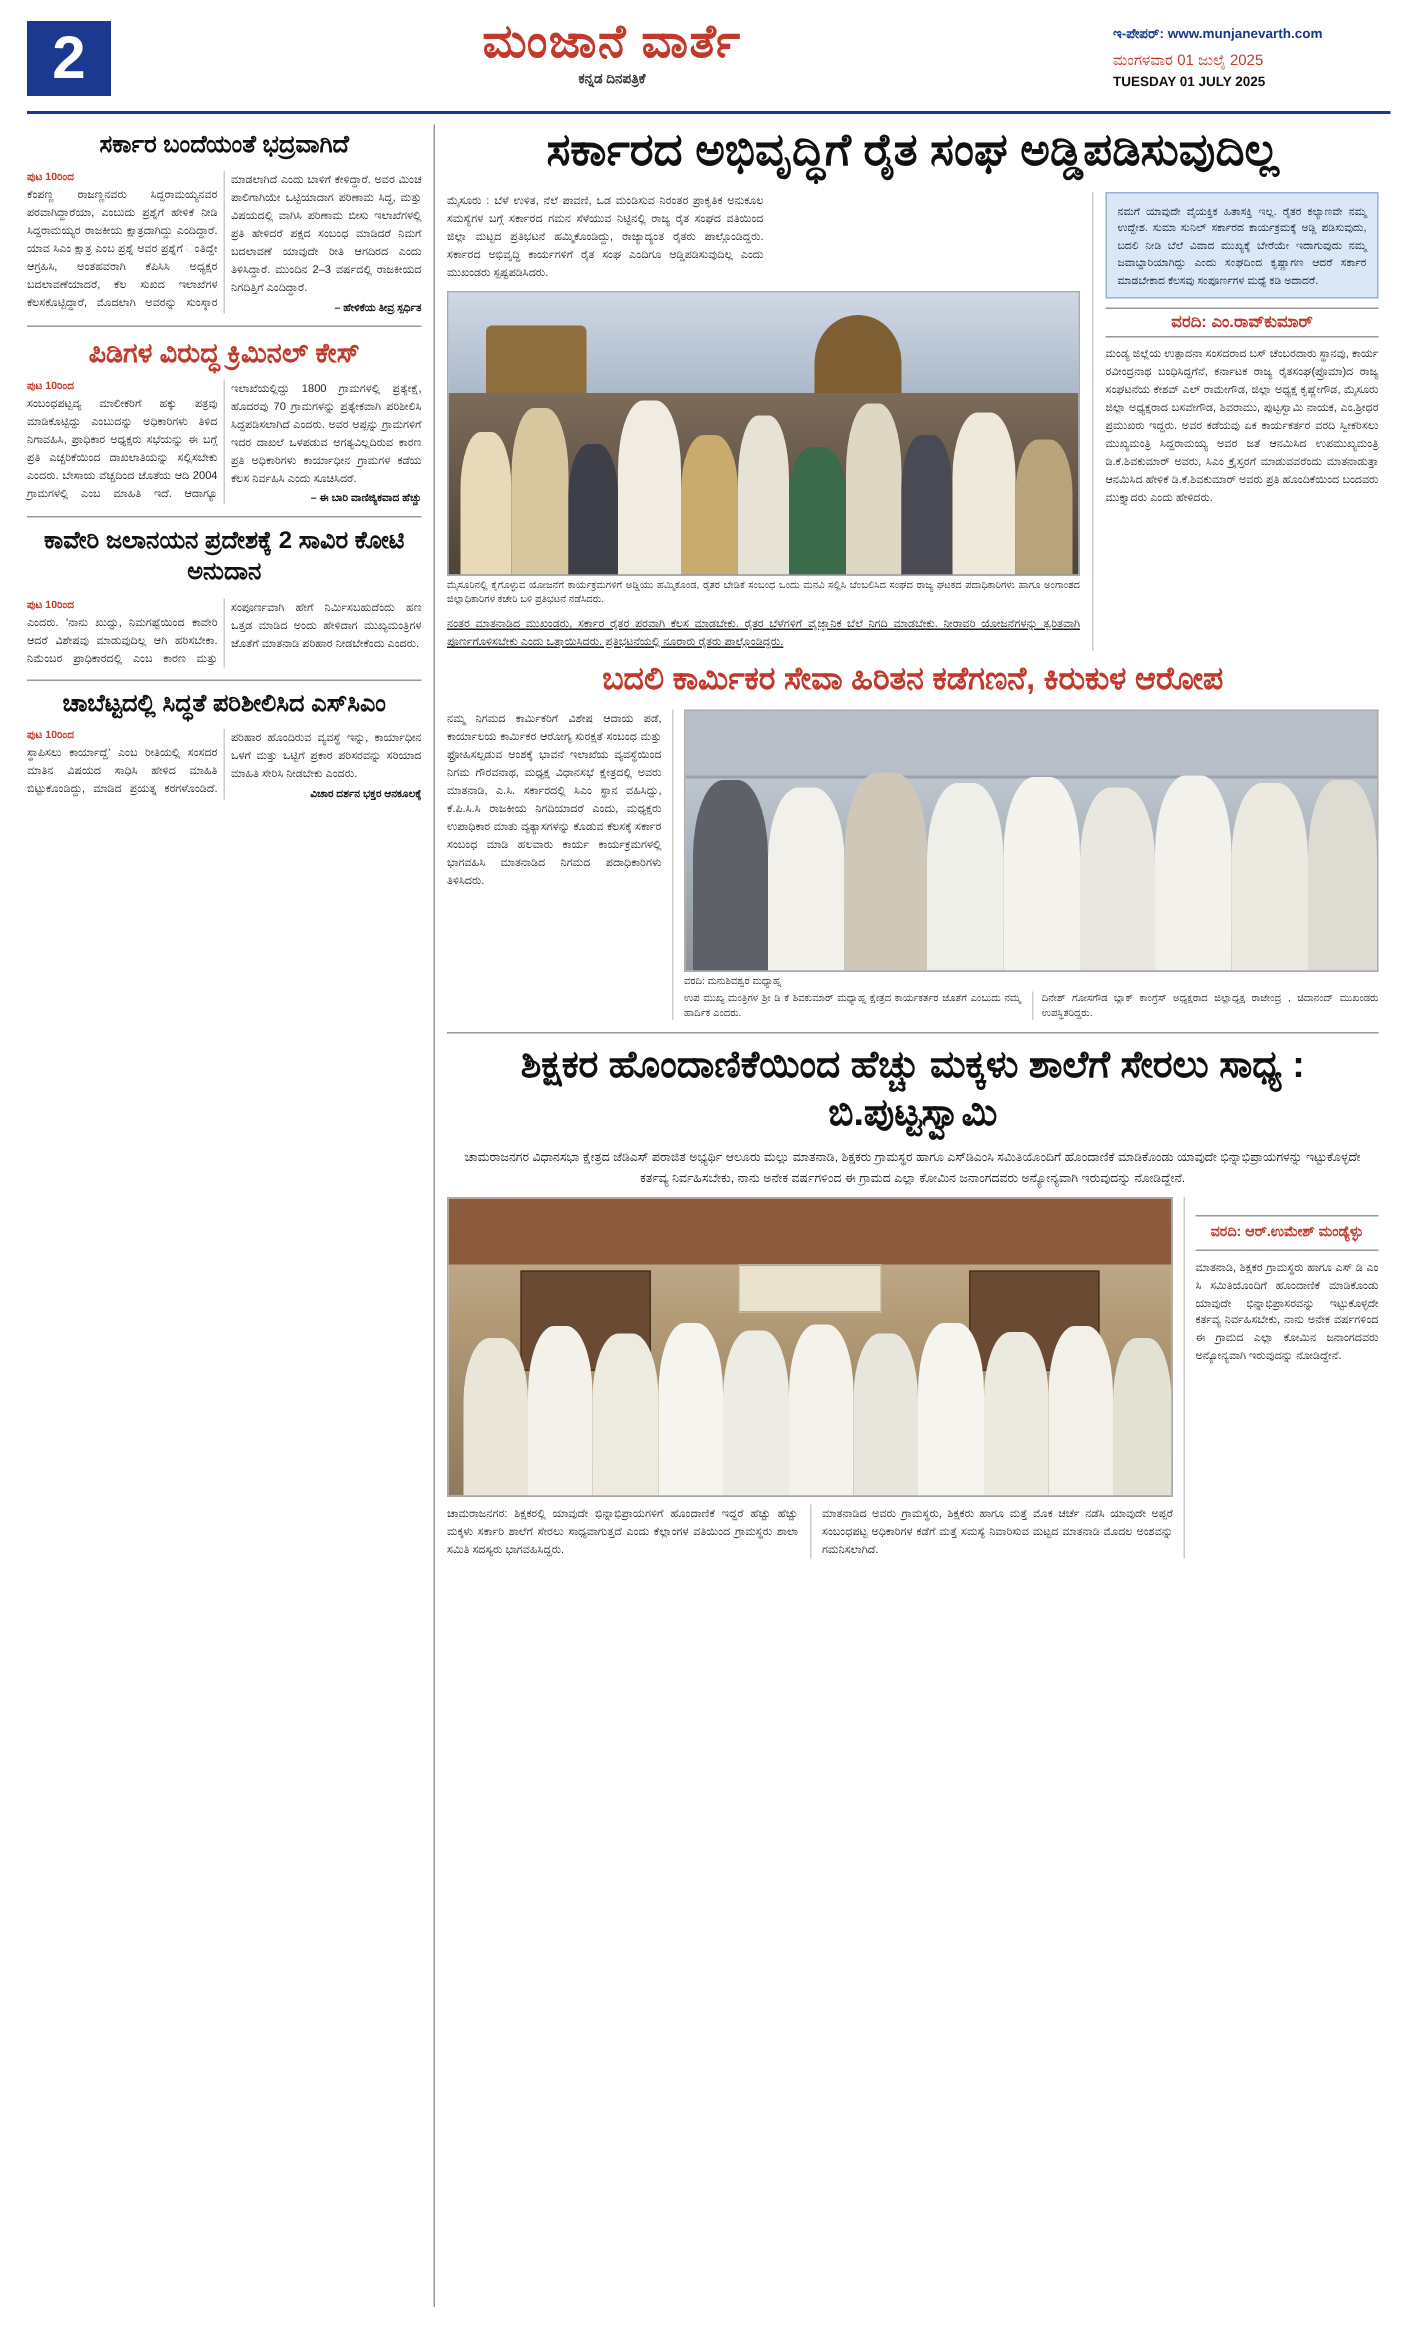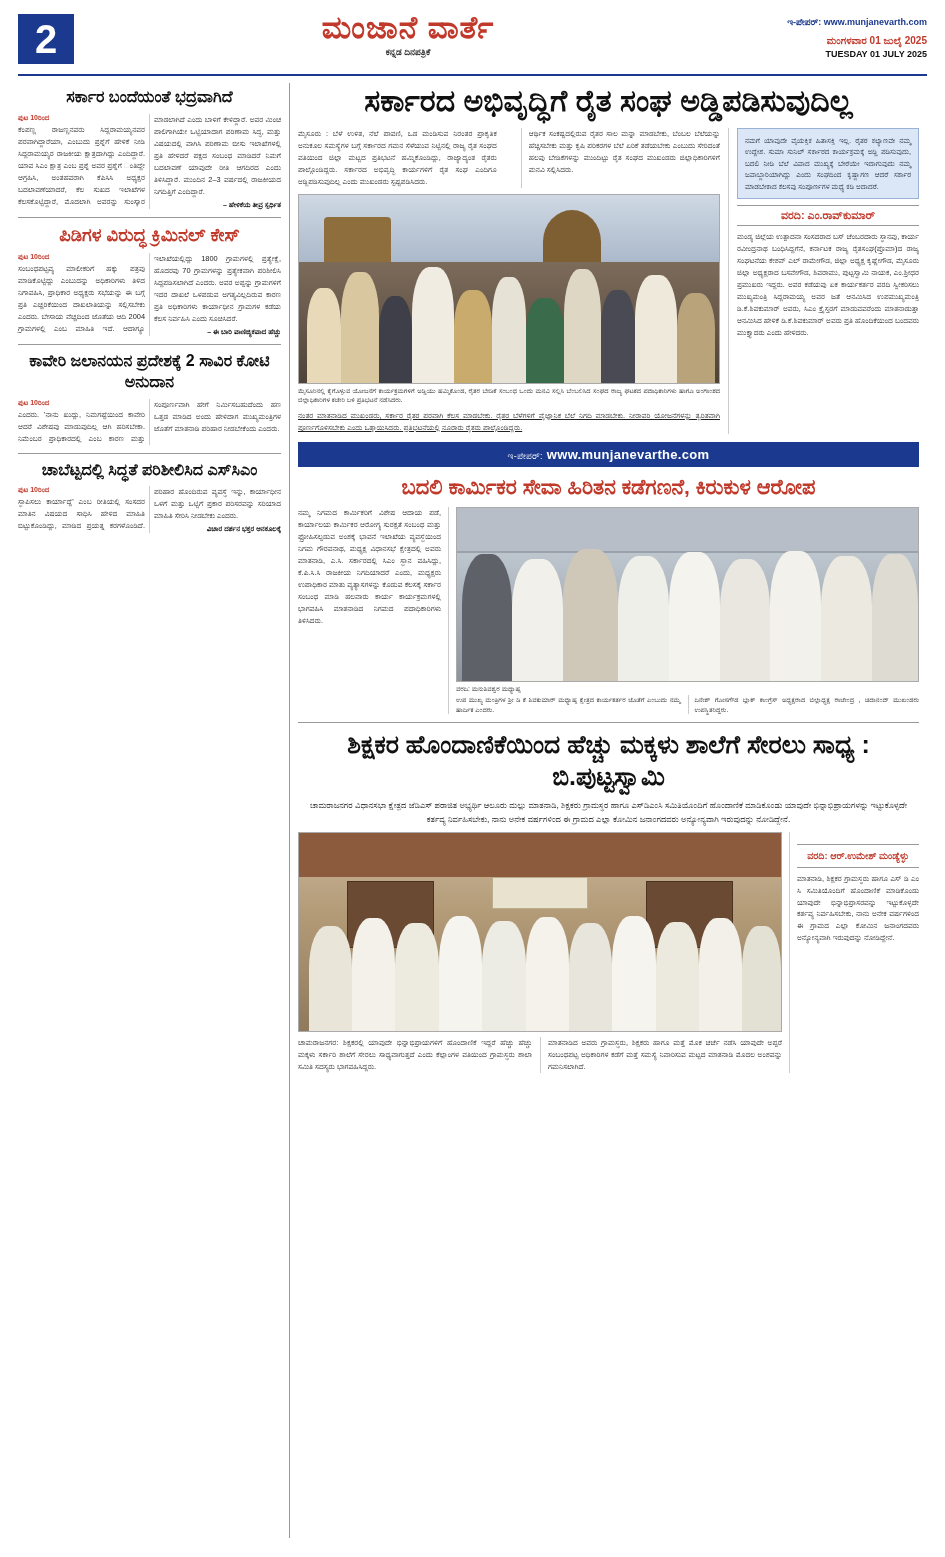--- a/index.html
+++ b/index.html
@@ -35,25 +35,25 @@
     flex: 1; text-align: center; margin-top: -2px;
   }
   .mast-title {
     font-size: 31px; font-weight: bold; color: #c0392b;
     letter-spacing: 1px; line-height: 1.05;
   }
   .mast-sub {
     font-size: 9px; color: #333; margin-top: 2px; font-weight: bold;
   }
   .mast-right {
-    text-align: right; font-size: 9px; line-height: 1.5; padding-top: 2px;
+    text-align: left; font-size: 9px; line-height: 1.5; padding-top: 2px;
     min-width: 185px;
   }
   .mast-right .epaper { color: #1b3a8f; font-weight: bold; font-size: 9px;}
-  .mast-right .dateline { font-weight: bold; color: #c0392b; font-size: 10px; margin-top:3px;}
+  .mast-right .dateline { font-weight: normal; color: #c0392b; font-size: 10px; margin-top:3px;}
   .mast-right .dateline2 { font-weight: bold; color: #111; font-size: 9px; }
 
   
   .grid {
     display: flex;
     margin-top: 7px;
     height: 1455px;
   }
   .col-left { width: 272px; padding-right: 8px; border-right: 1px solid #999; }
   .col-main { flex: 1; padding: 0 8px; }
@@ -194,21 +194,20 @@
     </div>
 
     <div class="col-main">
 
       <h1 class="main-head">ಸರ್ಕಾರದ ಅಭಿವೃದ್ಧಿಗೆ ರೈತ ಸಂಘ ಅಡ್ಡಿಪಡಿಸುವುದಿಲ್ಲ</h1>
 
       <div class="flexrow">
         <div style="width:430px; padding-right:8px;">
           <div class="flexrow" style="gap:24px;">
             <div class="body-text" style="width:50%;">ಮೈಸೂರು : ಬೆಳೆ ಉಳಿತ, ನೆಲೆ ಪಾವಣಿ, ಒಡ ಮಂಡಿಸುವ ನಿರಂತರ ಪ್ರಾಕೃತಿಕ ಅನುಕೂಲ ಸಮಸ್ಯೆಗಳ ಬಗ್ಗೆ ಸರ್ಕಾರದ ಗಮನ ಸೆಳೆಯುವ ನಿಟ್ಟಿನಲ್ಲಿ ರಾಜ್ಯ ರೈತ ಸಂಘದ ವತಿಯಿಂದ ಜಿಲ್ಲಾ ಮಟ್ಟದ ಪ್ರತಿಭಟನೆ ಹಮ್ಮಿಕೊಂಡಿದ್ದು, ರಾಜ್ಯಾದ್ಯಂತ ರೈತರು ಪಾಲ್ಗೊಂಡಿದ್ದರು. ಸರ್ಕಾರದ ಅಭಿವೃದ್ಧಿ ಕಾರ್ಯಗಳಿಗೆ ರೈತ ಸಂಘ ಎಂದಿಗೂ ಅಡ್ಡಿಪಡಿಸುವುದಿಲ್ಲ ಎಂದು ಮುಖಂಡರು ಸ್ಪಷ್ಟಪಡಿಸಿದರು.</div>
-            <div class="body-text" style="width:50%; border-left:1px solid #ccc; padding-left:7px;">ಆರ್ಥಿಕ ಸಂಕಷ್ಟದಲ್ಲಿರುವ ರೈತರ ಸಾಲ ಮನ್ನಾ ಮಾಡಬೇಕು, ಬೆಂಬಲ ಬೆಲೆಯನ್ನು ಹೆಚ್ಚಿಸಬೇಕು ಮತ್ತು ಕೃಷಿ ಪರಿಕರಗಳ ಬೆಲೆ ಏರಿಕೆ ತಡೆಯಬೇಕು ಎಂಬುದು ಸೇರಿದಂತೆ ಹಲವು ಬೇಡಿಕೆಗಳನ್ನು ಮುಂದಿಟ್ಟು ರೈತ ಸಂಘದ ಮುಖಂಡರು ಜಿಲ್ಲಾಧಿಕಾರಿಗಳಿಗೆ ಮನವಿ ಸಲ್ಲಿಸಿದರು.</div>
           </div>
 
           <div class="photo" style="height:190px; margin-top:6px;">
             <div class="sky"></div>
             <div style="position:absolute;left:6%;top:12%;width:16%;height:30%;background:#8d6e3c;border-radius:4px 4px 0 0;"></div>
             <div style="position:absolute;left:58%;top:8%;width:14%;height:34%;background:#7d5f33;border-radius:50% 50% 0 0;"></div>
             <div class="ground"></div>
             <div class="crowd">
               <i style="left:2%;width:8%;height:72%;background:#e8d9b8;"></i>
               <i style="left:10%;width:9%;height:84%;background:#d9c89f;"></i>
@@ -230,24 +229,20 @@
 
         <div style="flex:1; border-left:1px solid #ccc; padding-left:8px;">
           <div class="hl-box">ನಮಗೆ ಯಾವುದೇ ವೈಯಕ್ತಿಕ ಹಿತಾಸಕ್ತಿ ಇಲ್ಲ. ರೈತರ ಕಲ್ಯಾಣವೇ ನಮ್ಮ ಉದ್ದೇಶ. ಸುಮಾ ಸುನಿಲ್ ಸರ್ಕಾರದ ಕಾರ್ಯಕ್ರಮಕ್ಕೆ ಅಡ್ಡಿ ಪಡಿಸುವುದು, ಬದಲಿ ನೀಡಿ ಬೆಲೆ ವಿವಾದ ಮುಖ್ಯಕ್ಕೆ ಬೇರೆಯೇ ಇದಾಗುವುದು ನಮ್ಮ ಜವಾಬ್ದಾರಿಯಾಗಿದ್ದು ಎಂದು ಸಂಘದಿಂದ ಕೃಷ್ಣಾಗಣ ಆದರೆ ಸರ್ಕಾರ ಮಾಡಬೇಕಾದ ಕೆಲಸವು ಸಂಪೂರ್ಣಗಳ ಮಧ್ಯೆ ಕಡಿ ಅದಾದರೆ.</div>
           <div class="quote-head">ವರದಿ: ಎಂ.ರಾವ್‌ಕುಮಾರ್</div>
           <div class="body-text">ಮಂಡ್ಯ ಜಿಲ್ಲೆಯ ಉತ್ಪಾದನಾ ಸಂಸದರಾದ ಬಸ್ ಚೆಂಬರದಾರು ಸ್ಥಾನವು, ಕಾರ್ಯ ರವೀಂದ್ರನಾಥ ಬಂಧಿಸಿದ್ದಗೆನೆ, ಕರ್ನಾಟಕ ರಾಜ್ಯ ರೈತಸಂಘ(ಪ್ರೊಮಾ)ದ ರಾಜ್ಯ ಸಂಘಟನೆಯ ಕೇಶವ್ ಎಲ್ ರಾಮೇಗೌಡ, ಜಿಲ್ಲಾ ಅಧ್ಯಕ್ಷ ಕೃಷ್ಣೇಗೌಡ, ಮೈಸೂರು ಜಿಲ್ಲಾ ಅಧ್ಯಕ್ಷರಾದ ಬಸವೇಗೌಡ, ಶಿವರಾಮು, ಪುಟ್ಟಸ್ವಾಮಿ ನಾಯಕ, ಎಂ.ಶ್ರೀಧರ ಪ್ರಮುಖರು ಇದ್ದರು.
 
 ಅವರ ಕಡೆಯವು ಏಕ ಕಾರ್ಯಕರ್ತರ ವರದಿ ಸ್ವೀಕರಿಸಲು ಮುಖ್ಯಮಂತ್ರಿ ಸಿದ್ದರಾಮಯ್ಯ ಅವರ ಜತೆ ಆನಮಿಸಿದ ಉಪಮುಖ್ಯಮಂತ್ರಿ ಡಿ.ಕೆ.ಶಿವಕುಮಾರ್ ಅವರು, ಸಿಎಂ ಕ್ರೈಸ್ತರಗೆ ಮಾಡುವವರೆಂದು ಮಾತನಾಡುತ್ತಾ ಆನಮಿಸಿದ ಹೇಳಿಕೆ ಡಿ.ಕೆ.ಶಿವಕುಮಾರ್ ಅವರು ಪ್ರತಿ ಹೊಂದಿಕೆಯಿಂದ ಬಂದವರು ಮುಕ್ತ್ಯಾದರು ಎಂದು ಹೇಳಿದರು.</div>
         </div>
       </div>
 
-      <div class="urlstrip">
-        <span class="small">ಇ-ಪೇಪರ್:</span>
-        <span>www.munjanevarthe.com</span>
-      </div>
 
       <h2 class="sec-head">ಬದಲಿ ಕಾರ್ಮಿಕರ ಸೇವಾ ಹಿರಿತನ ಕಡೆಗಣನೆ, ಕಿರುಕುಳ ಆರೋಪ</h2>
 
       <div class="flexrow">
         <div style="width:150px; padding-right:7px;">
           <div class="body-text">ನಮ್ಮ ನಿಗಮದ ಕಾರ್ಮಿಕರಿಗೆ ವಿಶೇಷ ಆದಾಯ ಪಡೆ, ಕಾರ್ಯಾಲಯ ಕಾರ್ಮಿಕರ ಆರೋಗ್ಯ ಸುರಕ್ಷತೆ ಸಂಬಂಧ ಮತ್ತು ಫ್ರೋಹಿಸಲ್ಪಡುವ ಅಂಶಕ್ಕೆ ಭಾವನೆ ಇಲಾಖೆಯ ವ್ಯವಸ್ಥೆಯಿಂದ ನಿಗಮ ಗೌರವನಾಥ, ಮಧ್ಯಕ್ಷ ವಿಧಾನಸಭೆ ಕ್ಷೇತ್ರದಲ್ಲಿ ಅವರು ಮಾತನಾಡಿ, ಎ.ಸಿ. ಸರ್ಕಾರದಲ್ಲಿ ಸಿಎಂ ಸ್ಥಾನ ವಹಿಸಿದ್ದು, ಕೆ.ಪಿ.ಸಿ.ಸಿ ರಾಜಕೀಯ ನಿಗದಿಯಾದರೆ ಎಂದು, ಮಧ್ಯಕ್ಷರು ಉಪಾಧಿಕಾರ ಮಾತು ವ್ಯತ್ಯಾಸಗಳನ್ನು ಕೊಡುವ ಕೆಲಸಕ್ಕೆ ಸರ್ಕಾರ ಸಂಬಂಧ ಮಾಡಿ ಹಲವಾರು ಕಾರ್ಯ ಕಾರ್ಯಕ್ರಮಗಳಲ್ಲಿ ಭಾಗವಹಿಸಿ ಮಾತನಾಡಿದ ನಿಗಮದ ಪದಾಧಿಕಾರಿಗಳು ತಿಳಿಸಿದರು.</div>
         </div>
         <div style="flex:1; border-left:1px solid #ccc; padding-left:7px;">
           <div class="photo" style="height:175px;">
             <div style="position:absolute;inset:0;background:linear-gradient(180deg,#cfd6dd 0%,#aab3bd 55%,#8d939c 100%);"></div>

